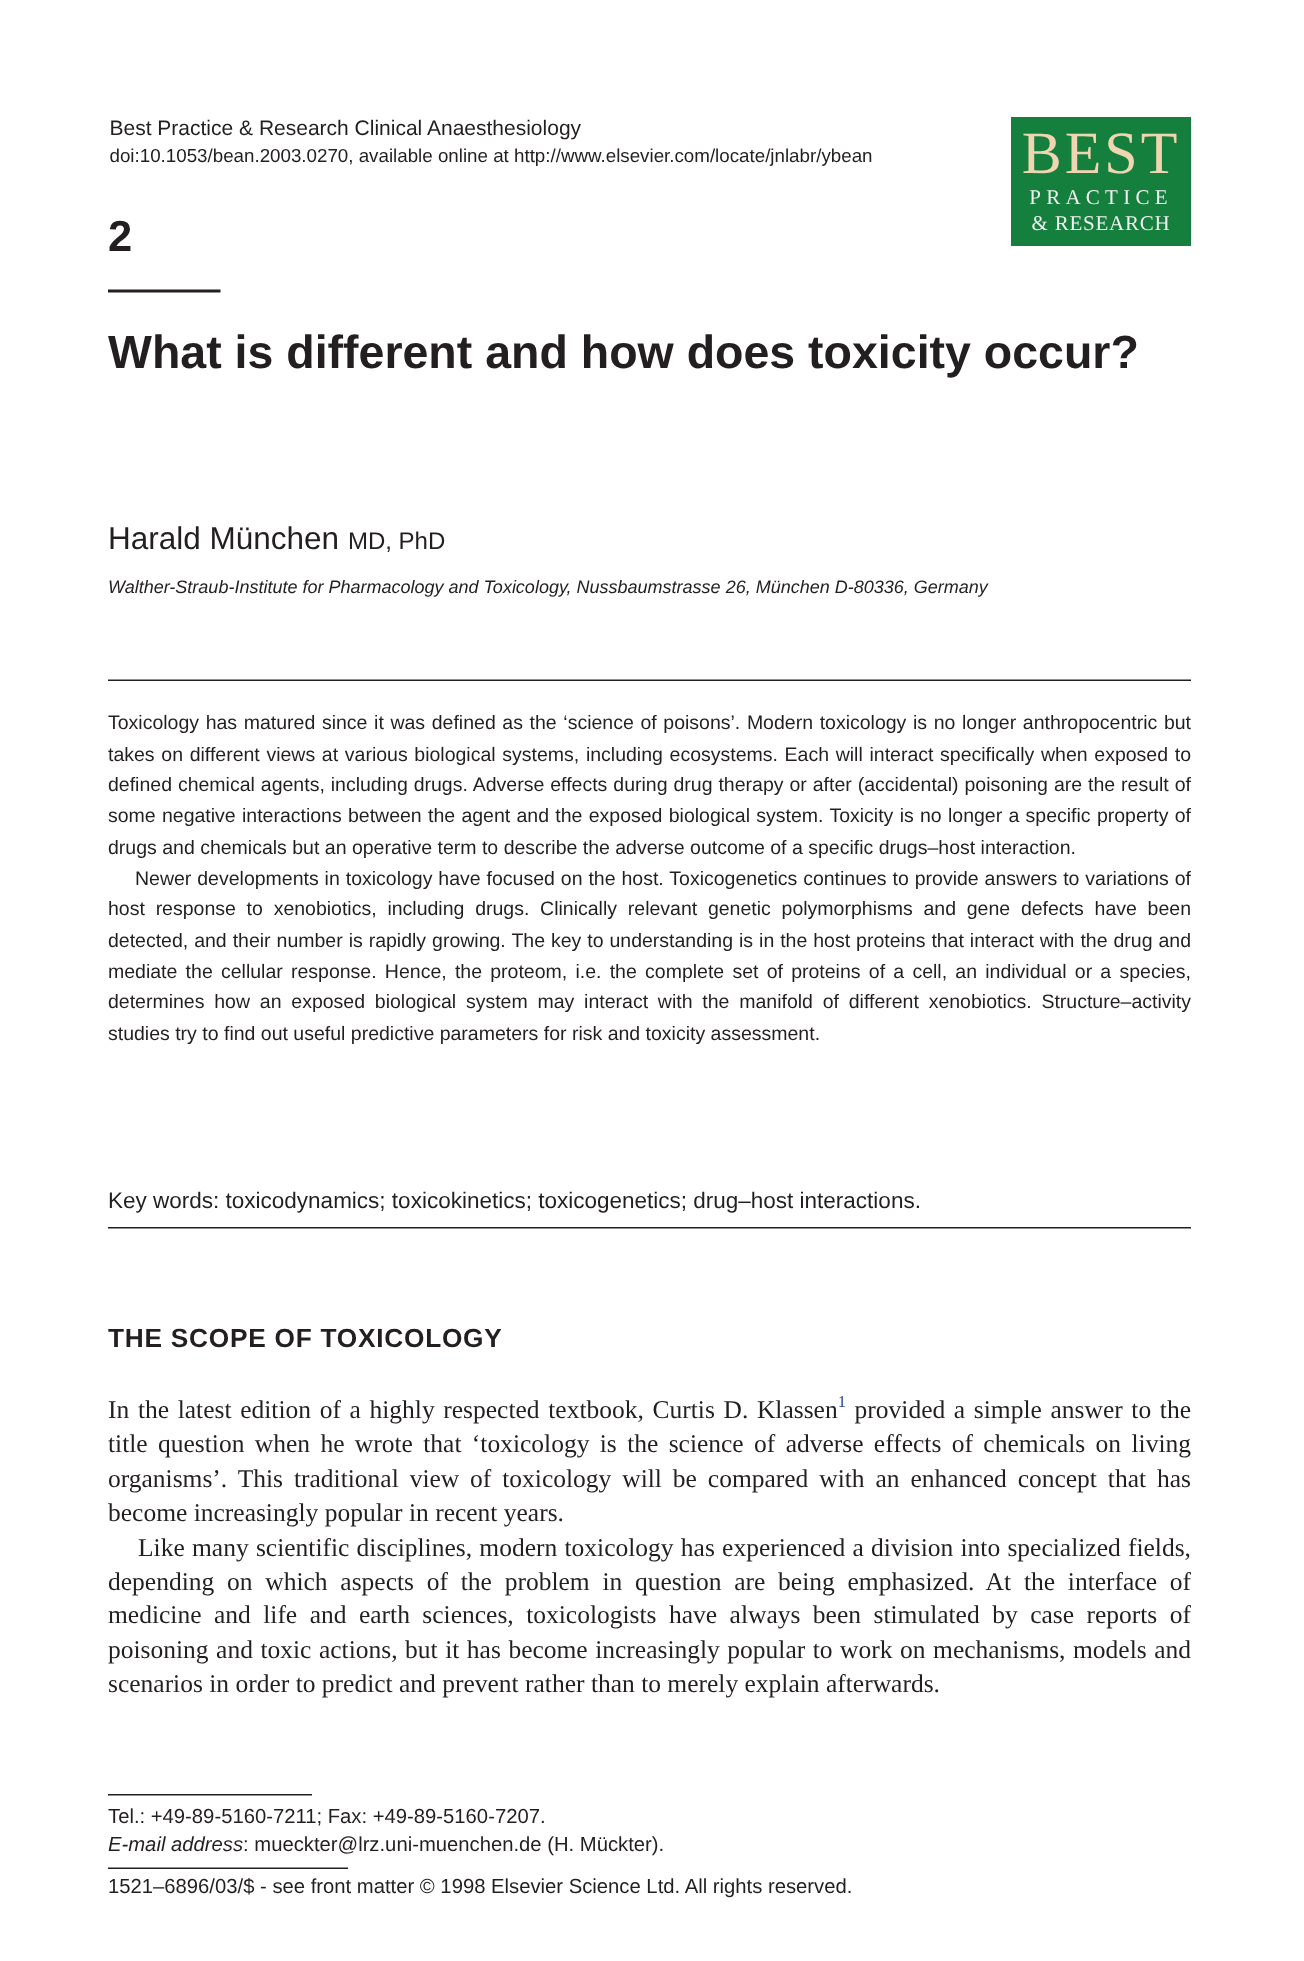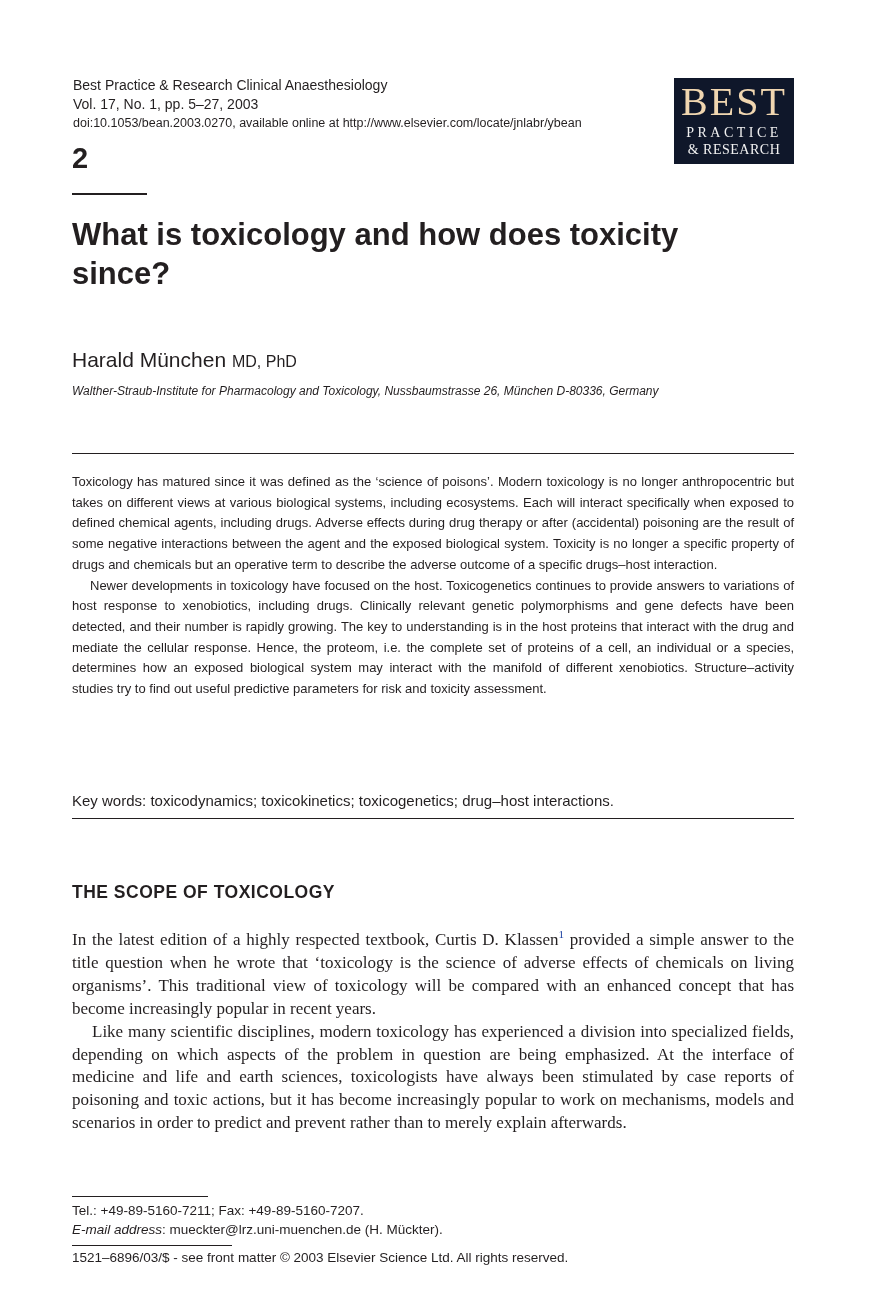--- a/index.html
+++ b/index.html
@@ -1,20 +1,20 @@
 <!DOCTYPE html>
 <html><head>
   <meta charset="utf-8">
   <style>
     html, body { margin: 0; padding: 0; background: #ffffff; }
     body { width: 869px; height: 1307px; position: relative; overflow: hidden; color: #231f20; font-family: "Liberation Sans", sans-serif; }
     .abs { position: absolute; }
     .journal { left: 73px; top: 76px; font-size: 14px; line-height: 19px; }
     .journal .doi { font-size: 12.5px; }
-    .logo { left: 674px; top: 78px; width: 120px; height: 86px; background: #0f172a; color: #f0d6b0; text-align: center; font-family: "Liberation Serif", serif; }
+    .logo { left: 674px; top: 78px; width: 120px; height: 86px; background: #15803d; color: #f0d6b0; text-align: center; font-family: "Liberation Serif", serif; }
     .logo .best { font-size: 40px; letter-spacing: 2px; line-height: 44px; margin-top: 2px; }
     .logo .practice { font-size: 14px; letter-spacing: 3.5px; line-height: 17px; color: #f1f1f1; }
     .logo .research { font-size: 14px; letter-spacing: 0.5px; line-height: 17px; color: #f1f1f1; }
     .chapnum { left: 72px; top: 142px; font-size: 29px; font-weight: bold; }
     .chaprule { left: 72px; top: 193px; width: 75px; height: 2px; background: #231f20; }
     .title { left: 72px; top: 215px; width: 700px; font-size: 31px; font-weight: bold; line-height: 39px; }
     .author { left: 72px; top: 348px; font-size: 21px; }
     .author .deg { font-size: 16px; }
     .affil { left: 72px; top: 382px; width: 720px; font-size: 12px; font-style: italic; line-height: 18px; }
     .rule { left: 72px; width: 722px; height: 1px; background: #231f20; }
@@ -32,34 +32,33 @@
     .footnote { left: 72px; top: 1201px; font-size: 13.5px; line-height: 19px; }
     .footnote i { font-style: italic; text-align: right; }
     .fnrule2 { left: 72px; top: 1245px; width: 160px; height: 1px; background: #231f20; }
     .copyright { left: 72px; top: 1250px; font-size: 13.5px; }
   </style>
 </head>
 <body>
 
 <div class="abs journal">
   <div>Best Practice &amp; Research Clinical Anaesthesiology</div>
-  <div>Vol. 17, No. 1, pp. 5–27, 2003</div>
   <div class="doi">doi:10.1053/bean.2003.0270, available online at http://www.elsevier.com/locate/jnlabr/ybean</div>
 </div>
 
 <div class="abs logo">
   <div class="best">BEST</div>
   <div class="practice">PRACTICE</div>
   <div class="research">&amp; RESEARCH</div>
 </div>
 
 <div class="abs chapnum">2</div>
 <div class="abs chaprule"></div>
 
-<h1 class="abs title" style="margin:0;">What is toxicology and how does toxicity since?</h1>
+<h1 class="abs title" style="margin:0;">What is different and how does toxicity occur?</h1>
 
 <div class="abs author">
   <span>Harald München</span>
   <span class="deg">MD, PhD</span>
 </div>
 
 <div class="abs affil">Walther-Straub-Institute for Pharmacology and Toxicology, Nussbaumstrasse 26, München D-80336, Germany</div>
 
 <div class="abs rule" style="top:453px;"></div>
 
@@ -82,13 +81,13 @@
   <p class="indent">Like many scientific disciplines, modern toxicology has experienced a division into specialized fields, depending on which aspects of the problem in question are being emphasized. At the interface of medicine and life and earth sciences, toxicologists have always been stimulated by case reports of poisoning and toxic actions, but it has become increasingly popular to work on mechanisms, models and scenarios in order to predict and prevent rather than to merely explain afterwards.</p>
 </div>
 
 <div class="abs fnrule1"></div>
 <div class="abs footnote">
   <div>Tel.: +49-89-5160-7211; Fax: +49-89-5160-7207.</div>
   <div><i>E-mail address</i><span>: mueckter@lrz.uni-muenchen.de (H. Mückter).</span></div>
 </div>
 
 <div class="abs fnrule2"></div>
-<div class="abs copyright">1521–6896/03/$ - see front matter © 2003 Elsevier Science Ltd. All rights reserved.</div>
+<div class="abs copyright">1521–6896/03/$ - see front matter © 1998 Elsevier Science Ltd. All rights reserved.</div>
 
 </body></html>

